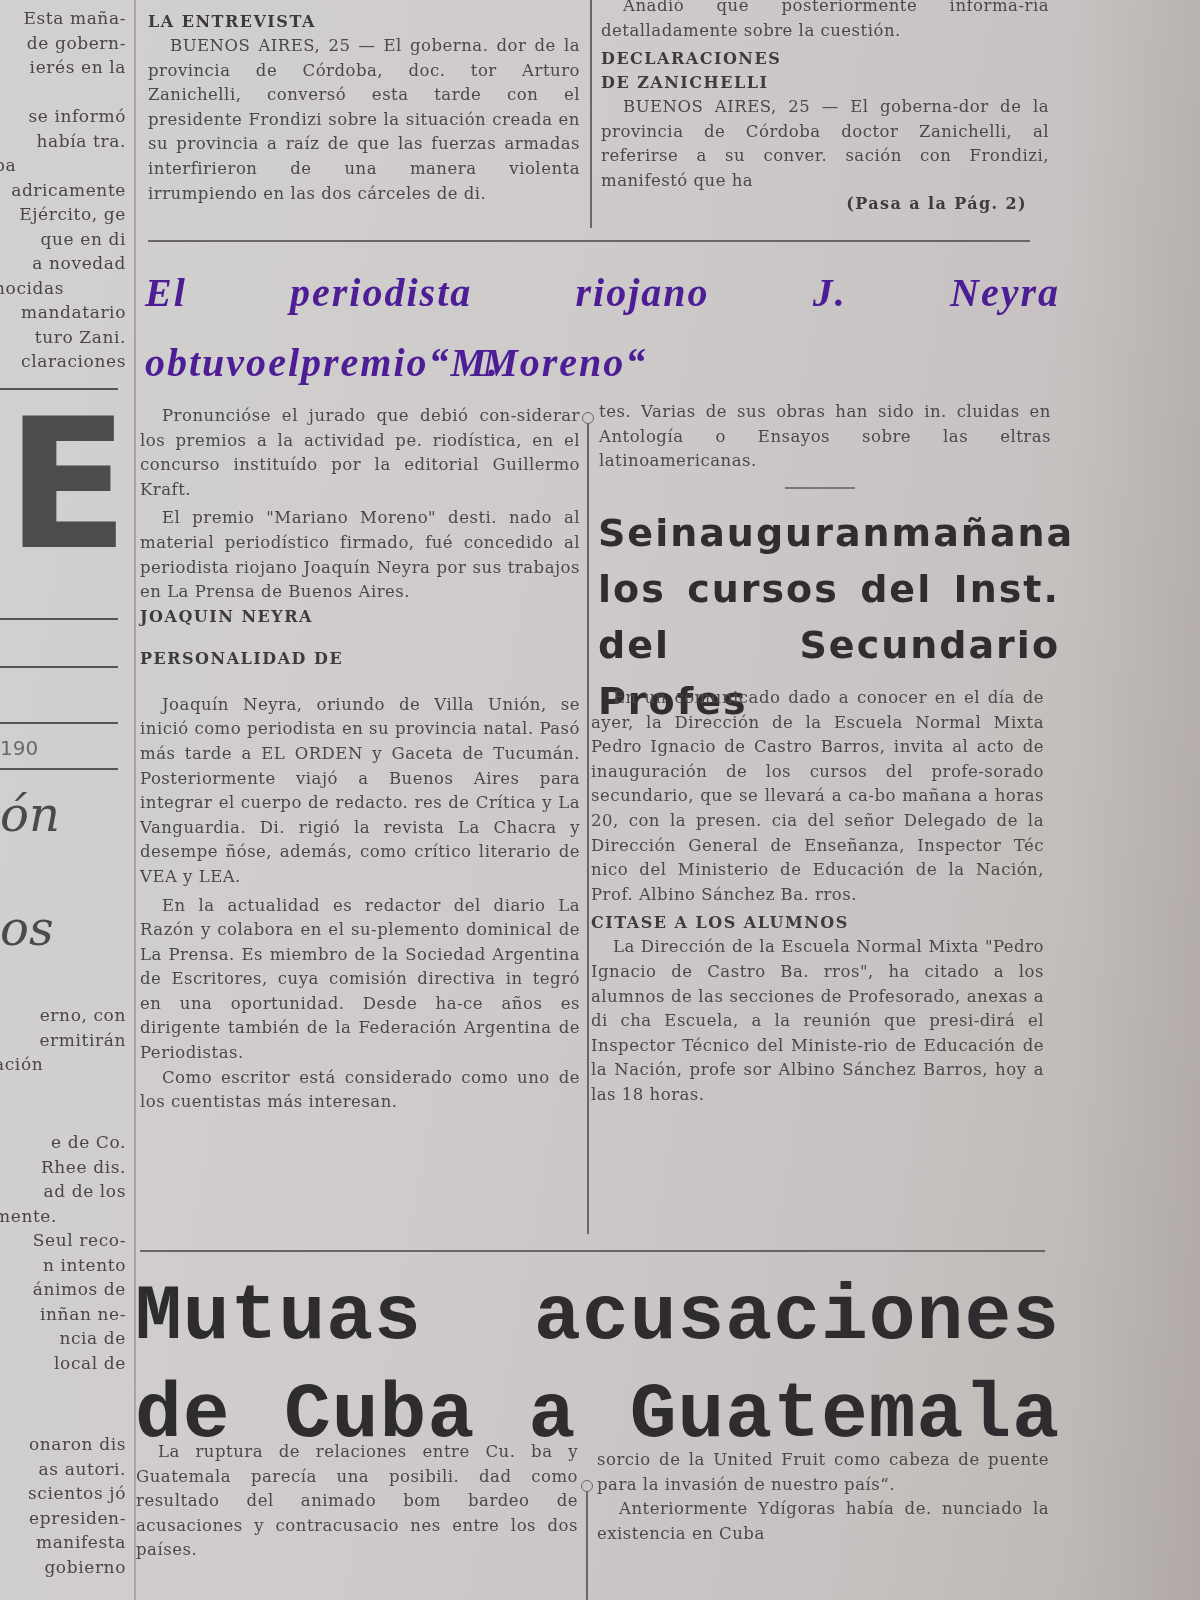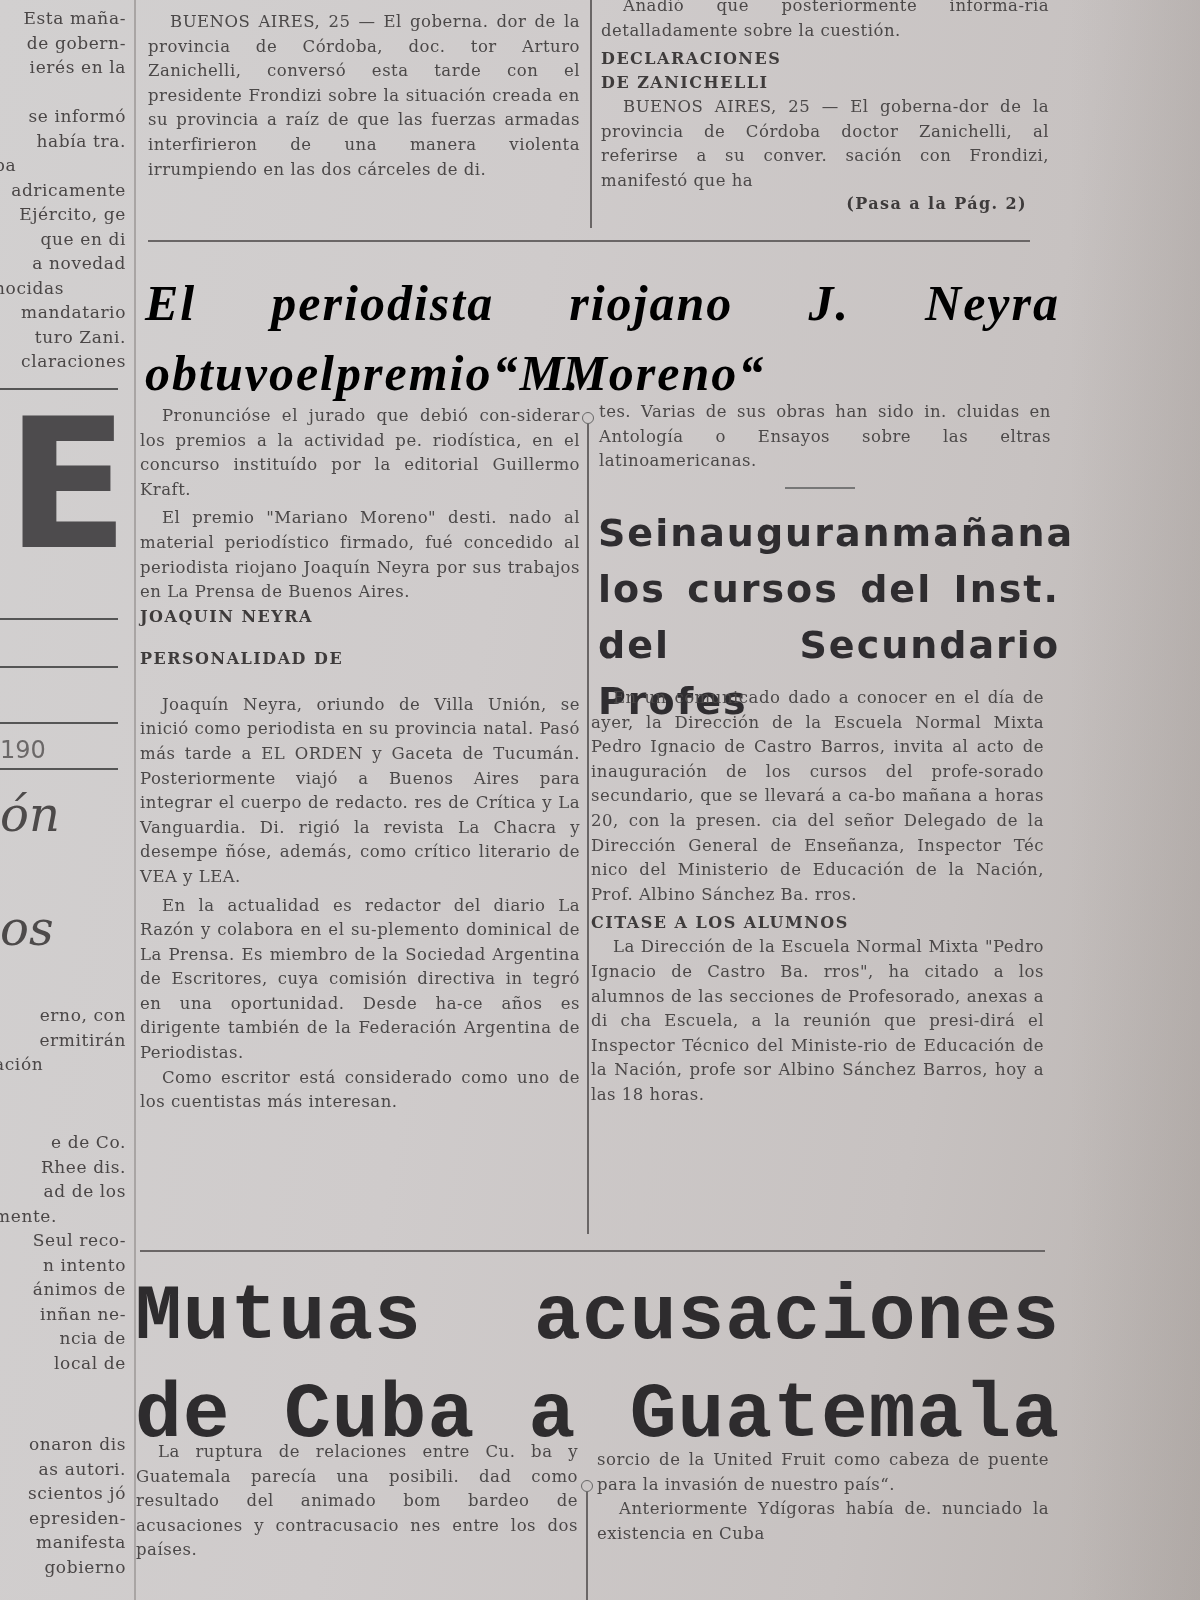--- a/index.html
+++ b/index.html
@@ -17,40 +17,40 @@
   }
 
   
   .left-col { position: absolute; left: 0; top: 0; width: 132px; height: 1600px; overflow: hidden; }
   .left-col .lines { position: absolute; top: 6px; right: 6px; width: 140px; text-align: right;
     font-size: 17px; line-height: 24.5px; color: #4a4646; letter-spacing: 0.6px; white-space: nowrap; }
   .left-col .bigE { position: absolute; left: 6px; top: 395px; font-family: "DejaVu Sans", sans-serif;
     font-weight: bold; font-size: 180px; line-height: 180px; color: #4d4b4d; }
   .left-col .rule { position: absolute; left: 0; width: 118px; height: 2px; background: #555; }
   .left-col .num { position: absolute; left: 0; top: 736px; font-family: "DejaVu Sans", sans-serif;
-    font-size: 24px; color: #6b6868; }
+    font-size: 20px; color: #6b6868; }
   .left-col .italic-frag { position: absolute; left: 0; font-family: "DejaVu Serif", serif;
     font-style: italic; font-size: 48px; color: #4d4a4a; }
   .vrule-left { position: absolute; left: 134px; top: 0; width: 2px; height: 1600px; background: #a9a5a4; }
 
   
   .col { position: absolute; }
   .col p { font-size: 16.5px; line-height: 24.6px; text-align: justify; text-align-last: left;
     letter-spacing: 0.5px; color: #4b4848; }
   .col p.indent { text-indent: 22px; }
   .col .subhead { font-family: "DejaVu Serif", serif; font-weight: bold; font-size: 16px;
     letter-spacing: 1.5px; line-height: 24px; color: #3e3b3b; }
   .pasa { font-weight: bold; font-size: 16px; letter-spacing: 1.4px; text-align: right; color: #3e3b3b; }
 
   .hrule { position: absolute; height: 2px; background: #6a6666; }
   .vrule { position: absolute; width: 2px; background: #6a6666; }
 
-  .headline1 { position: absolute; left: 145px; top: 268px; width: 915px;
+  .headline1 { position: absolute; left: 145px; top: 258px; width: 915px;
     font-family: "Liberation Serif", serif; font-style: italic; font-weight: bold;
-    font-size: 50px; line-height: 70px; color: #000000; letter-spacing: 2px; }
+    font-size: 40px; line-height: 70px; color: #4c1d95; letter-spacing: 2px; }
   .headline1 .l1 { display: flex; justify-content: space-between; }
   .headline2 { position: absolute; left: 598px; top: 505px; width: 462px;
     font-family: "DejaVu Sans", sans-serif; font-weight: bold; font-size: 38px; line-height: 56px;
     color: #2f2d30; letter-spacing: 2px; }
   .headline2 .row { display: flex; justify-content: space-between; }
   .headline3 { position: absolute; left: 135px; top: 1268px; width: 925px;
     font-family: Liberation Mono, monospace; font-weight: bold; font-size: 78px; line-height: 98px;
     color: #2e2c2e; letter-spacing: 1px; }
   .headline3 .row { display: flex; justify-content: space-between; }
   .sep-short { position: absolute; left: 785px; top: 487px; width: 70px; height: 2px; background: #777; }
@@ -112,20 +112,21 @@
       <div>as autori.</div>
       <div>scientos jó</div>
       <div>epresiden-</div>
       <div>manifesta</div>
       <div>gobierno</div>
     </div>
   </div>
   <div class="vrule-left"></div>
 
   <div class="col" style="left:148px; top:10px; width:432px;">
+    <div class="subhead">LA ENTREVISTA</div>
     <p class="indent">BUENOS AIRES, 25 — El goberna. dor de la provincia de Córdoba, doc. tor Arturo Zanichelli, conversó esta tarde con el presidente Frondizi sobre la situación creada en su provincia a raíz de que las fuerzas armadas interfirieron de una manera violenta irrumpiendo en las dos cárceles de di.</p>
   </div>
   <div class="vrule" style="left:590px; top:0; height:228px;"></div>
 
   <div class="col" style="left:601px; top:-6px; width:448px;">
     <p class="indent">Añadió que posteriormente informa-ría detalladamente sobre la cuestión.</p>
     <div class="subhead" style="margin-top:4px">DECLARACIONES</div>
     <div class="subhead">DE ZANICHELLI</div>
     <p class="indent">BUENOS AIRES, 25 — El goberna-dor de la provincia de Córdoba doctor Zanichelli, al referirse a su conver. sación con Frondizi, manifestó que ha</p>
     <div class="pasa" style="padding-right:22px">(Pasa a la Pág. 2)</div>

